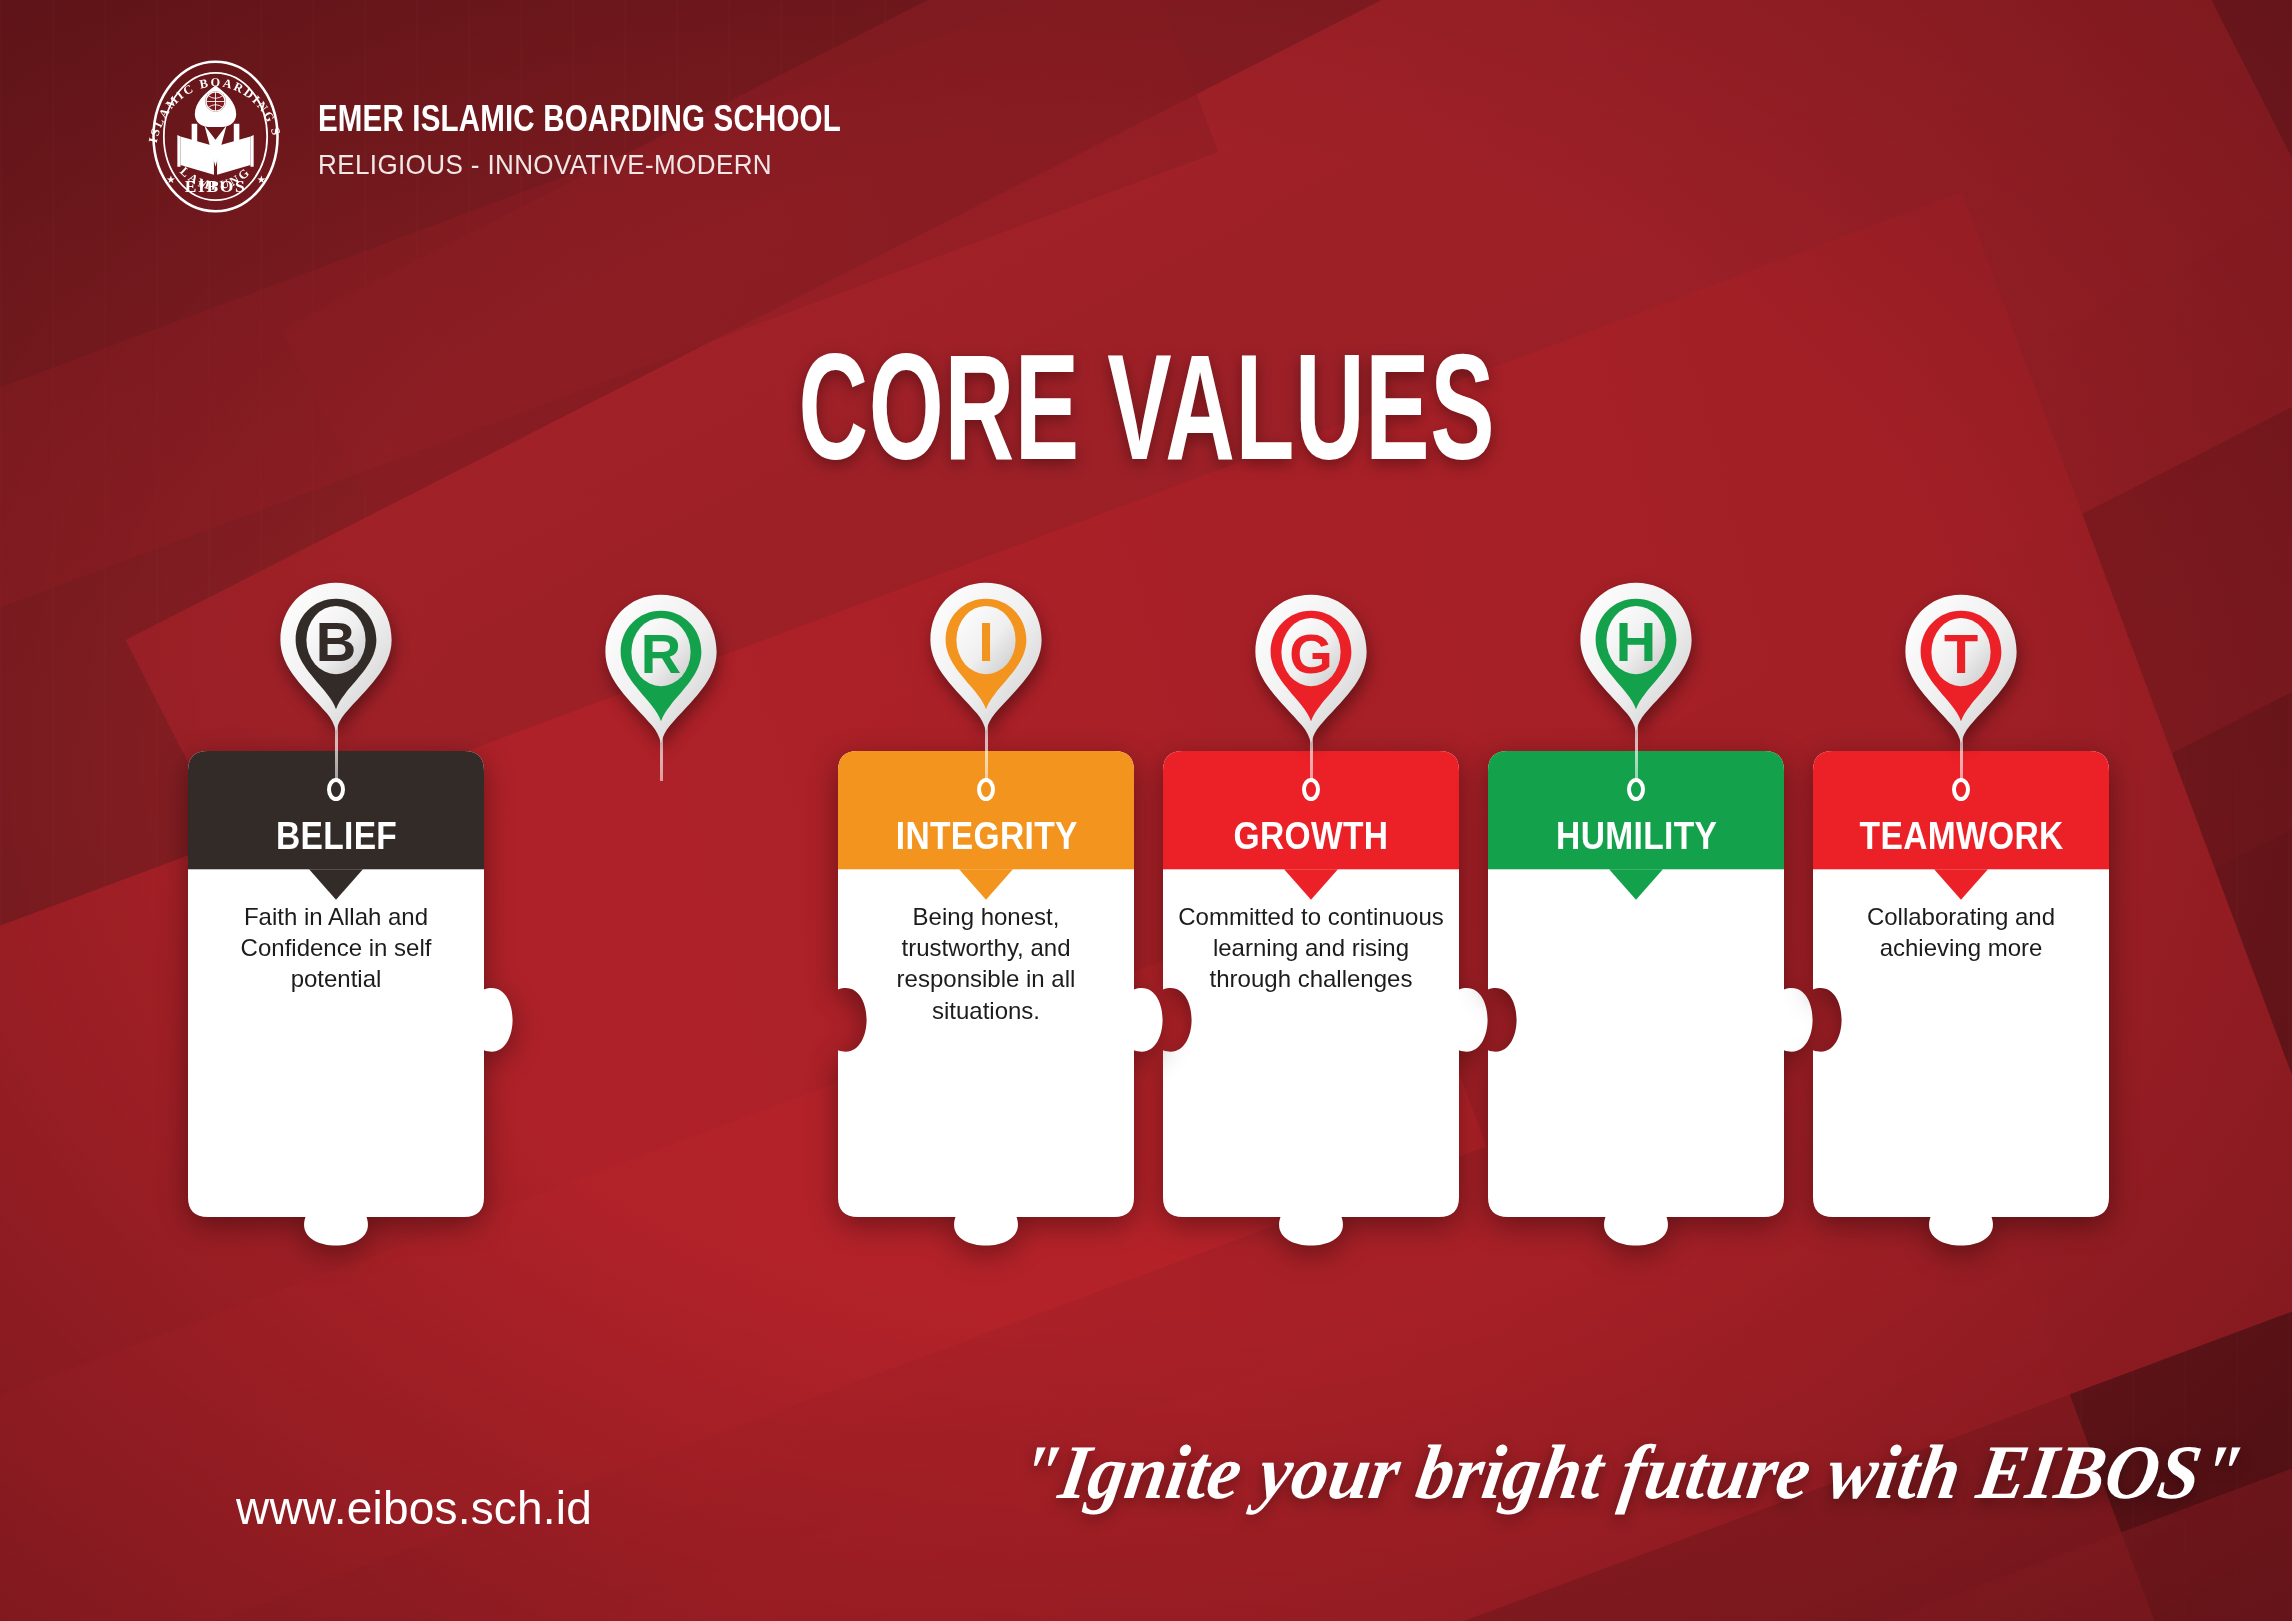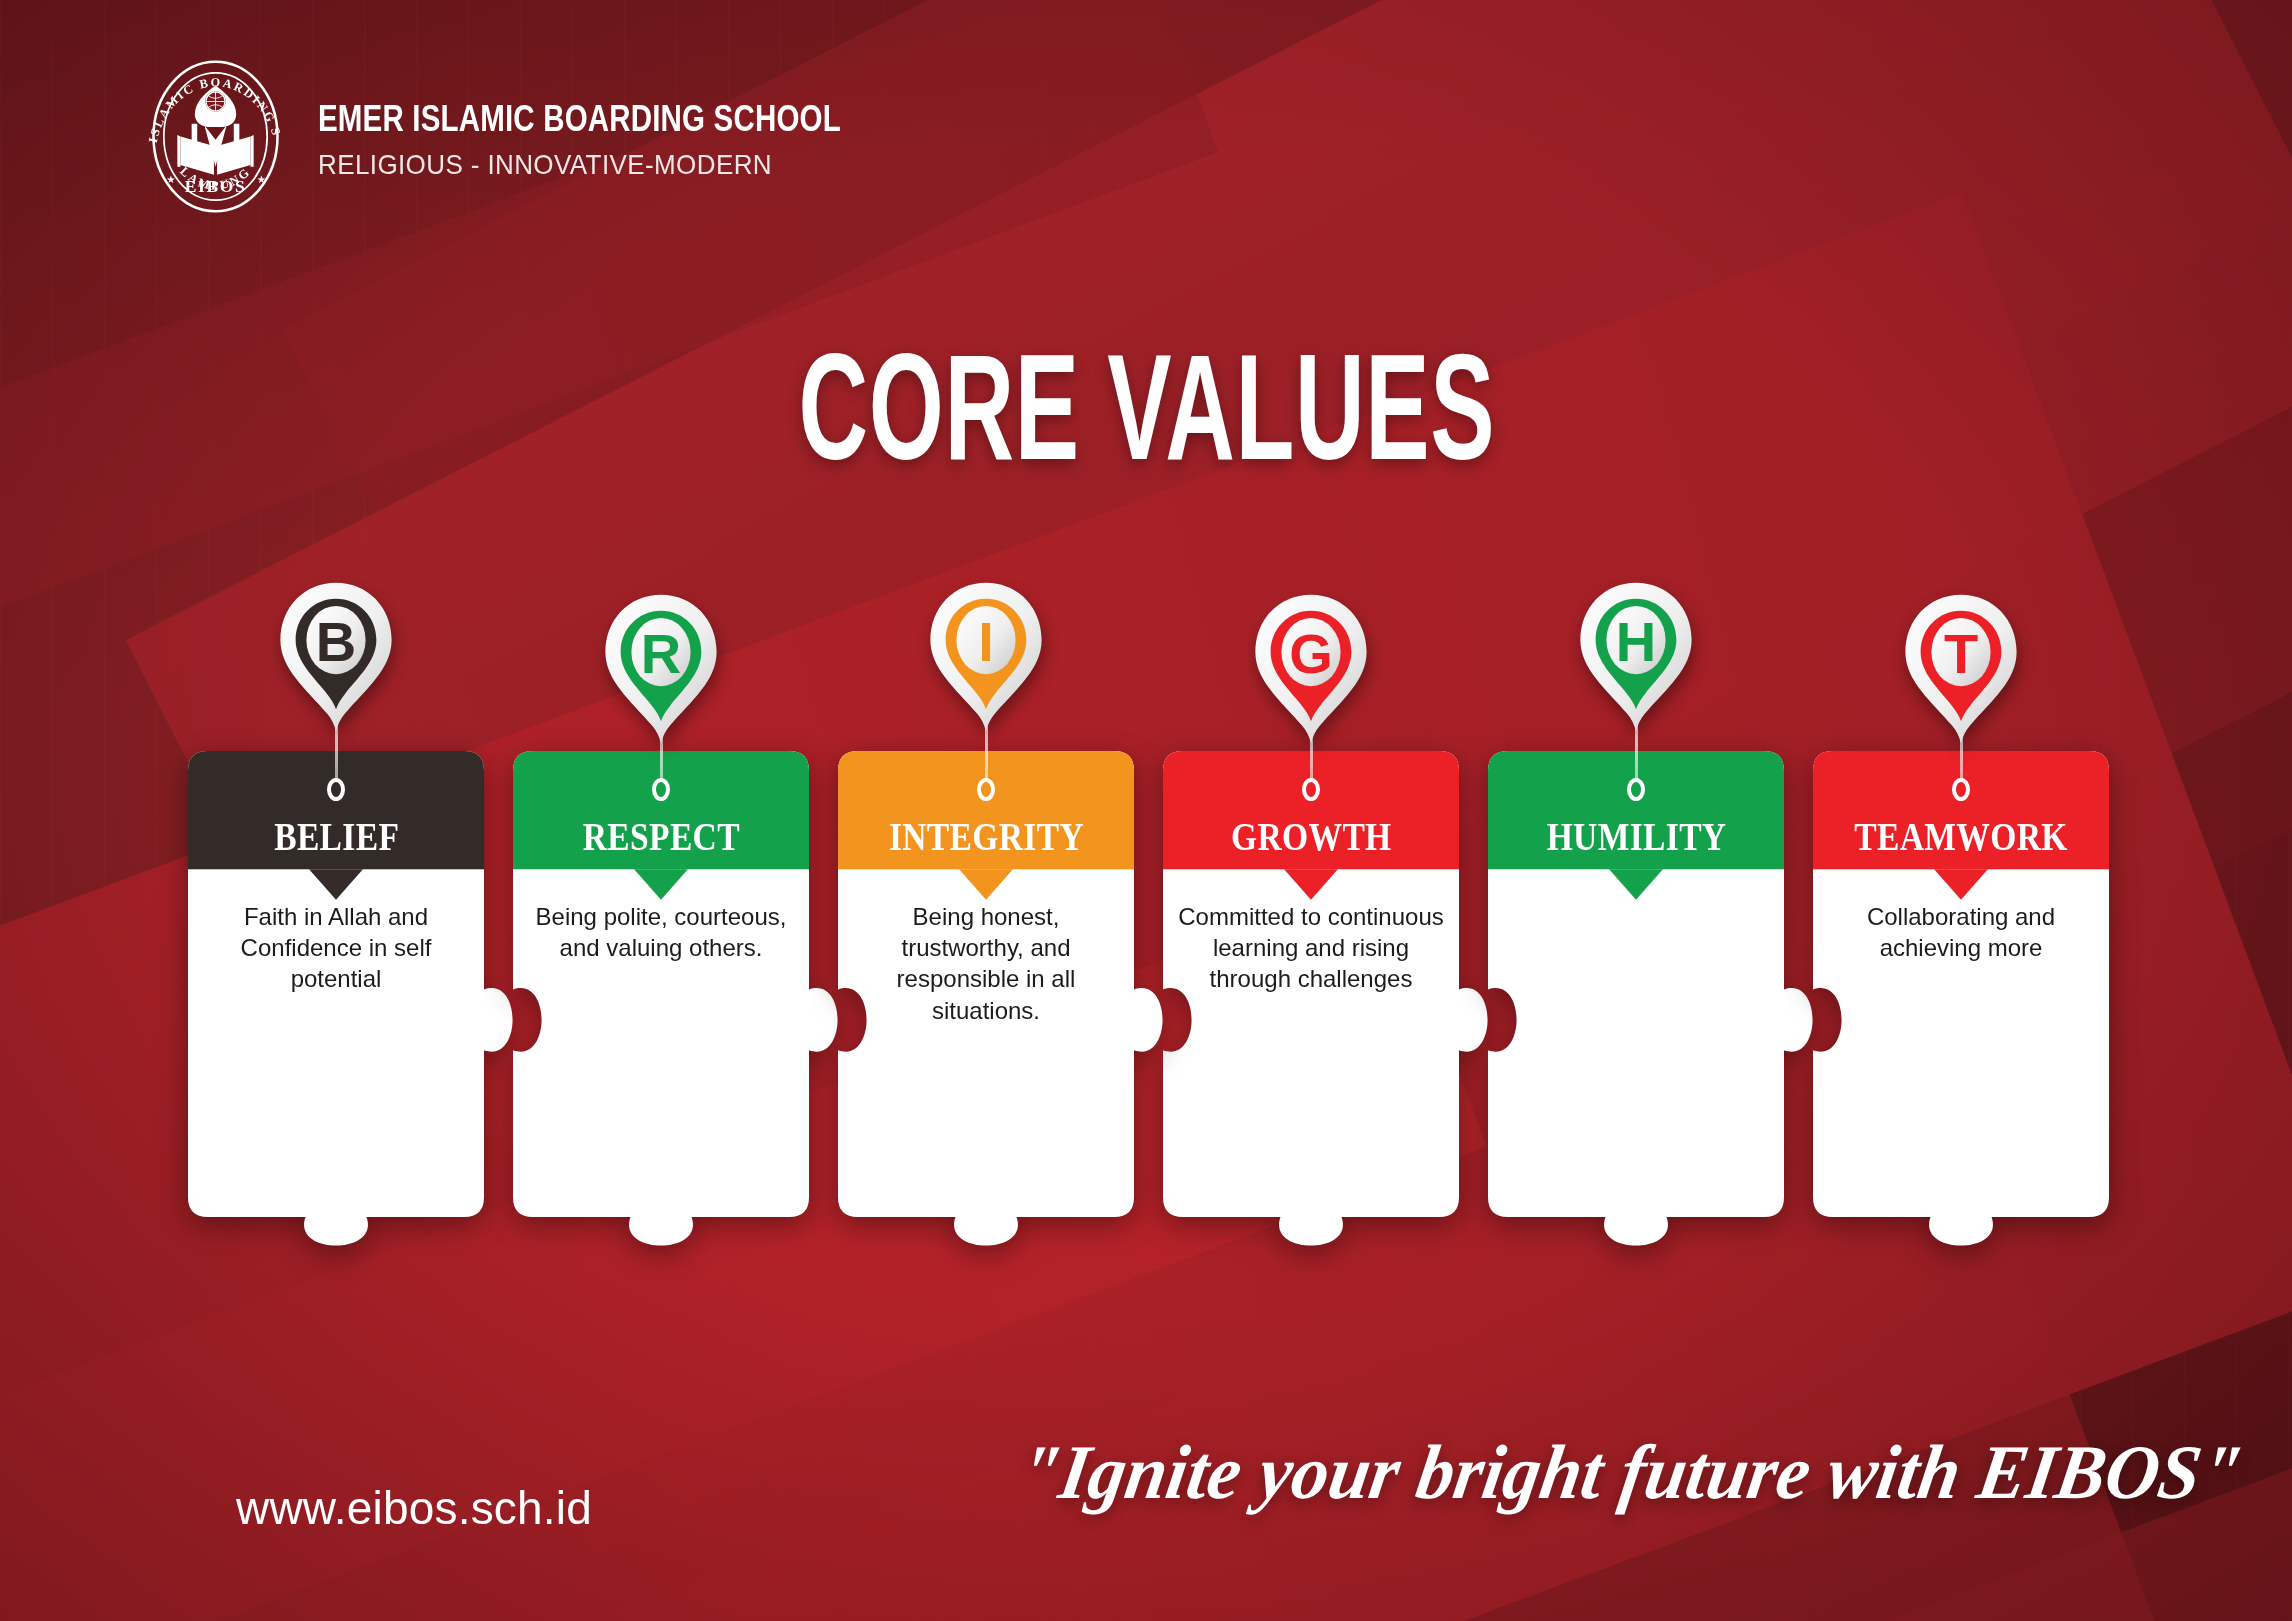--- a/index.html
+++ b/index.html
@@ -130,21 +130,21 @@
   .piece svg { display:block; width:100%; height:100%; overflow:visible; }
   .ring {
     position:absolute; left:50%; top:27px; transform:translateX(-50%);
     width:18px; height:23px; border-radius:50%;
     border:4.5px solid #fff; z-index:4;
   }
   .hdr-label {
     position:absolute; left:1px; right:0; top:63px;
     text-align:center; color:#fff; font-weight:bold;
     font-size:39px; letter-spacing:0.4px; z-index:4;
-    font-family:Liberation Serif, serif;
+    font-family:Liberation Sans, sans-serif;
     white-space:nowrap;
   }
   .hdr-label span { display:inline-block; transform:scaleX(.86); }
   .desc {
     position:absolute; left:12.5px; right:12.5px; top:150px;
     text-align:center; color:#1C1C1C; font-size:24px; line-height:1.30;
     z-index:4; font-family:"Liberation Sans", sans-serif;
   }
 
   
@@ -250,39 +250,20 @@
         <g clip-path="url(#clip0)">
           <rect x="0" y="0" width="330" height="132" fill="#332B28"></rect>
           <path d="M 135,132 L 165,166 L 195,132 Z" fill="#332B28"></path>
         </g>
       </svg>
     </div>
     <div class="ring"></div>
     <div class="hdr-label"><span>BELIEF</span></div>
     <div class="desc">Faith in Allah and Confidence in self potential</div>
   </div>
-    <div class="card" style="left: 325px;">
-    <div class="piece">
-      <svg viewBox="0 0 330 520" preserveAspectRatio="none">
-        <defs>
-          <clipPath id="clip1">
-              <path d="M 22,0 H 308 Q 330,0 330,22 V 266 C 372.5,250.7 372.5,349.3 330,334 V 498 Q 330,520 308,520 H 199 C 214.3,562.5 115.7,562.5 131,520 H 22 Q 0,520 0,498 V 334 C 42.5,349.3 42.5,250.7 0,266 V 22 Q 0,0 22,0 Z"></path>
-            </clipPath>
-        </defs>
-        <path d="M 22,0 H 308 Q 330,0 330,22 V 266 C 372.5,250.7 372.5,349.3 330,334 V 498 Q 330,520 308,520 H 199 C 214.3,562.5 115.7,562.5 131,520 H 22 Q 0,520 0,498 V 334 C 42.5,349.3 42.5,250.7 0,266 V 22 Q 0,0 22,0 Z" fill="#FFFFFF"></path>
-        <g clip-path="url(#clip1)">
-          <rect x="0" y="0" width="330" height="132" fill="#14A14B"></rect>
-          <path d="M 135,132 L 165,166 L 195,132 Z" fill="#14A14B"></path>
-        </g>
-      </svg>
-    </div>
-    <div class="ring"></div>
-    <div class="hdr-label"><span>RESPECT</span></div>
-    <div class="desc">Being polite, courteous, and valuing others.</div>
-  </div>
     <div class="card" style="left: 975px;">
     <div class="piece">
       <svg viewBox="0 0 330 520" preserveAspectRatio="none">
         <defs>
           <clipPath id="clip3">
               <path d="M 22,0 H 308 Q 330,0 330,22 V 266 C 372.5,250.7 372.5,349.3 330,334 V 498 Q 330,520 308,520 H 199 C 214.3,562.5 115.7,562.5 131,520 H 22 Q 0,520 0,498 V 334 C 42.5,349.3 42.5,250.7 0,266 V 22 Q 0,0 22,0 Z"></path>
             </clipPath>
         </defs>
         <path d="M 22,0 H 308 Q 330,0 330,22 V 266 C 372.5,250.7 372.5,349.3 330,334 V 498 Q 330,520 308,520 H 199 C 214.3,562.5 115.7,562.5 131,520 H 22 Q 0,520 0,498 V 334 C 42.5,349.3 42.5,250.7 0,266 V 22 Q 0,0 22,0 Z" fill="#FFFFFF"></path>
         <g clip-path="url(#clip3)">

